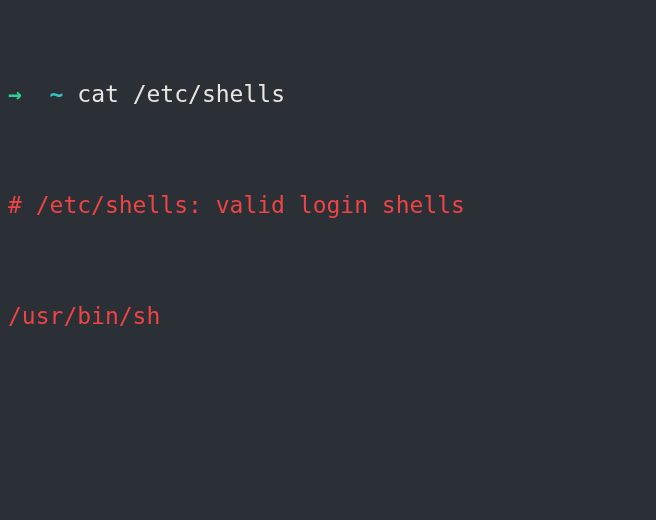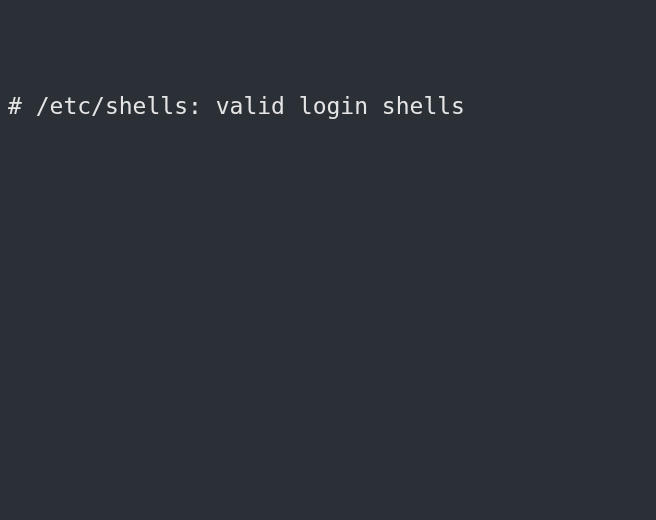--- a/index.html
+++ b/index.html
@@ -24,32 +24,33 @@
     font-weight: bold;
   }
   .prompt-tilde {
     color: #35c2c2;
     font-weight: bold;
   }
   .command {
     color: #e8e6e3;
   }
   .output-line {
-    color: #e5e5e5;
-    margin-top: 12px;
+    color: #ef4444;
   }
   .line {
     
   }
 </style>
 </head>
 <body>
 
 <div class="terminal">
+  <div class="line"><span class="prompt-arrow">→</span>  <span class="prompt-tilde">~</span> <span class="command">cat /etc/shells</span></div>
   <div class="line output-line"># /etc/shells: valid login shells</div>
+  <div class="line output-line">/usr/bin/sh</div>
   
   
   
   
   
   
   
   
   
   

